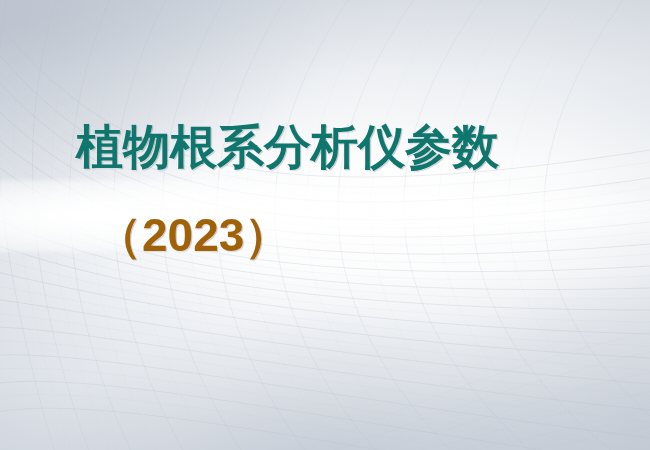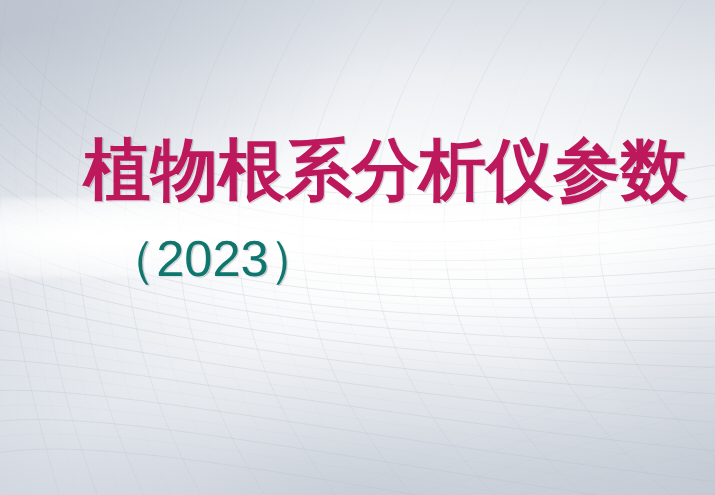--- a/index.html
+++ b/index.html
@@ -98,40 +98,41 @@
   .text-layer {
     position: absolute;
     inset: 0;
   }
 
   .slide-title {
     position: absolute;
     left: 76px;
     top: 124px;
     margin: 0;
-    font-size: 61px;
+    font-size: 47px;
     line-height: 1.0;
     font-weight: bold;
     letter-spacing: 0px;
-    color: #be185d;
+    color: #0f766e;
     white-space: nowrap;
     text-shadow:
       0 1px 0 rgba(255,255,255,0.55),
       1px 1px 1px rgba(40,40,60,0.30);
+    font-family: Liberation Serif, serif;
   }
 
   .slide-subtitle {
     position: absolute;
     left: 96px;
     top: 212px;
     margin: 0;
     font-size: 46px;
     line-height: 1.0;
-    font-weight: normal;
-    color: #0f766e;
+    font-weight: bold;
+    color: #a16207;
     white-space: nowrap;
     text-shadow:
       0 1px 0 rgba(255,255,255,0.55),
       1px 1px 1px rgba(40,40,60,0.30);
   }
 </style>
 </head>
 <body>
 
 <div id="slide">

